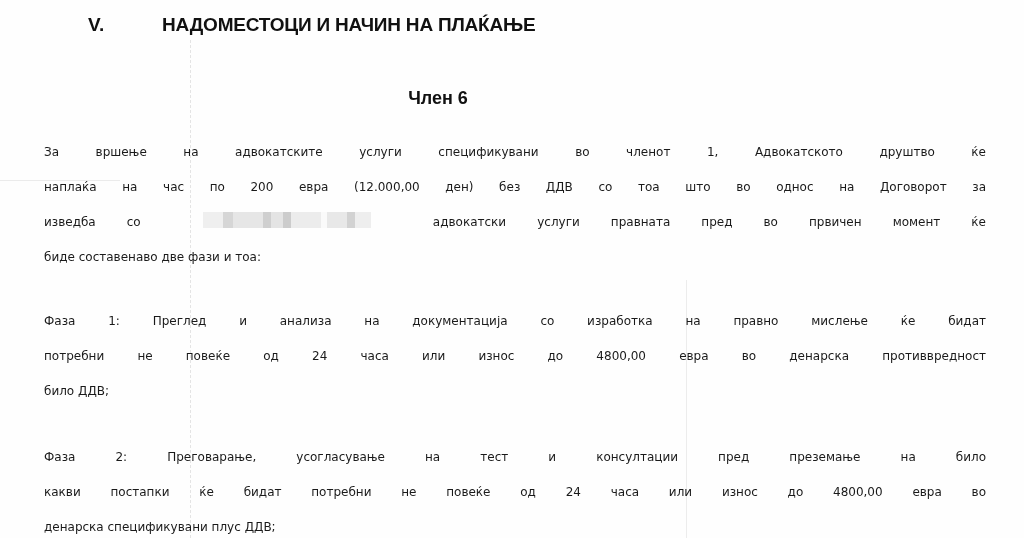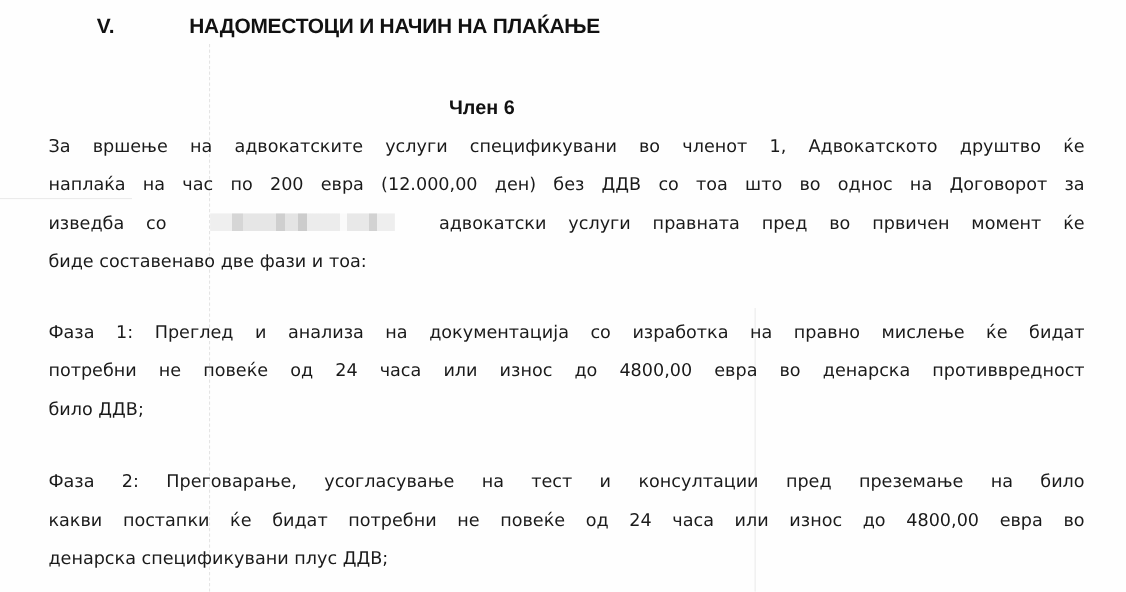--- a/index.html
+++ b/index.html
@@ -51,21 +51,21 @@
       font-size: 19px;
       color: #111;
     }
     .heading .num {
       position: absolute;
       left: 88px;
       top: 2px;
     }
     .heading .title {
       position: absolute;
-      left: 172px;
+      left: 162px;
       top: 2px;
       letter-spacing: -0.2px;
     }
     .article-title {
       position: absolute;
       top: 88px;
       left: 0;
       width: 848px;
       text-align: center;
       font-family: "Liberation Sans", sans-serif;
@@ -73,24 +73,25 @@
       font-size: 18px;
       padding-left: 28px;
       box-sizing: border-box;
       color: #111;
     }
     .para {
       position: absolute;
       left: 44px;
       width: 942px;
       font-family: "DejaVu Sans", sans-serif;
-      font-size: 16px;
+      font-size: 12px;
       line-height: 35px;
       text-align: justify;
       color: #1a1a1a;
+      margin-top: 20px;
     }
     .para .line {
       display: block;
       white-space: nowrap;
       text-align: justify;
       text-align-last: justify;
       height: 35px;
     }
     .para .line.last {
       text-align-last: left;

